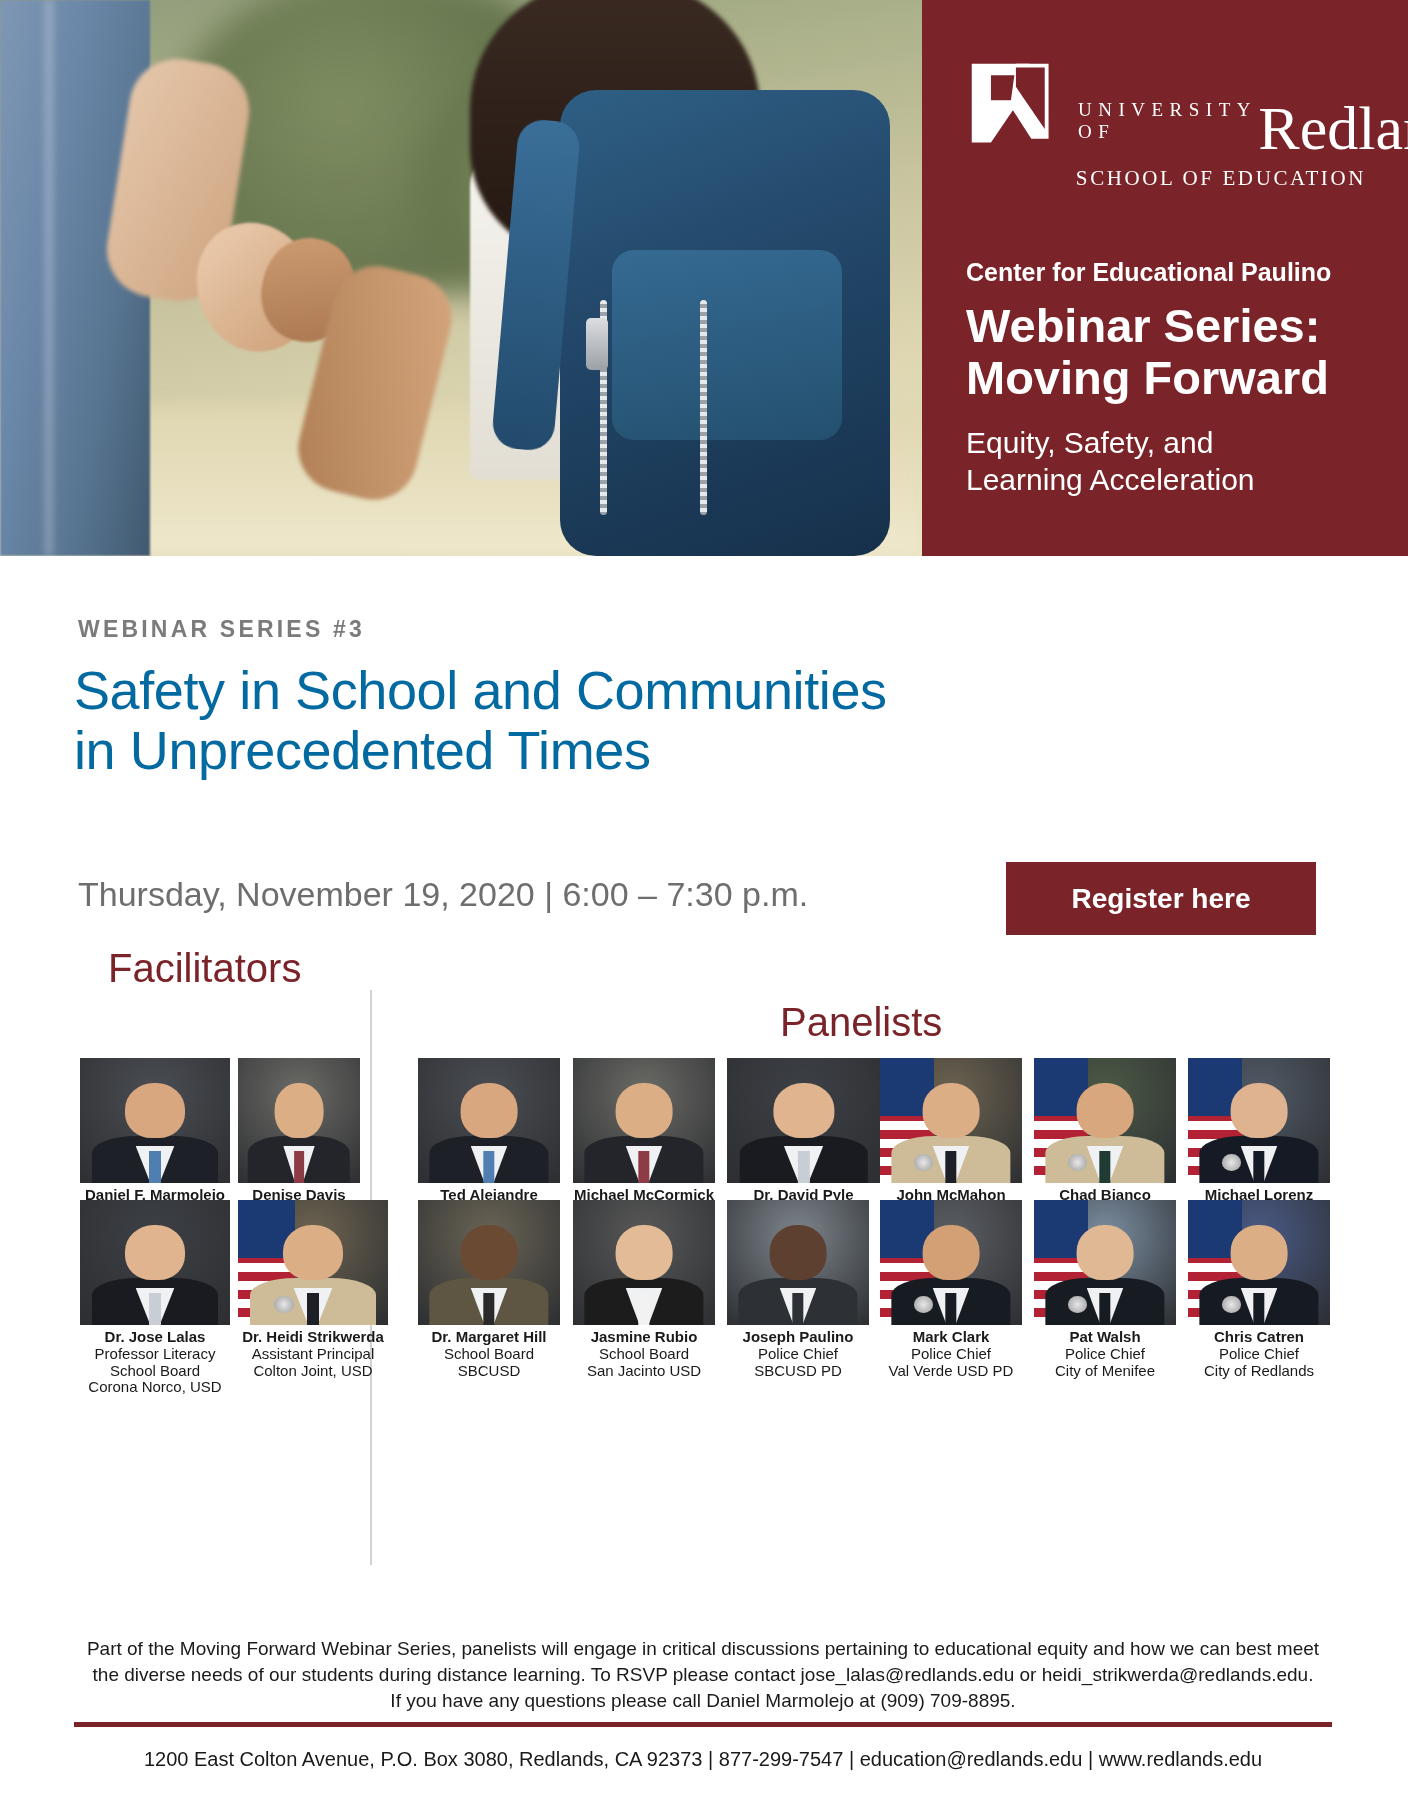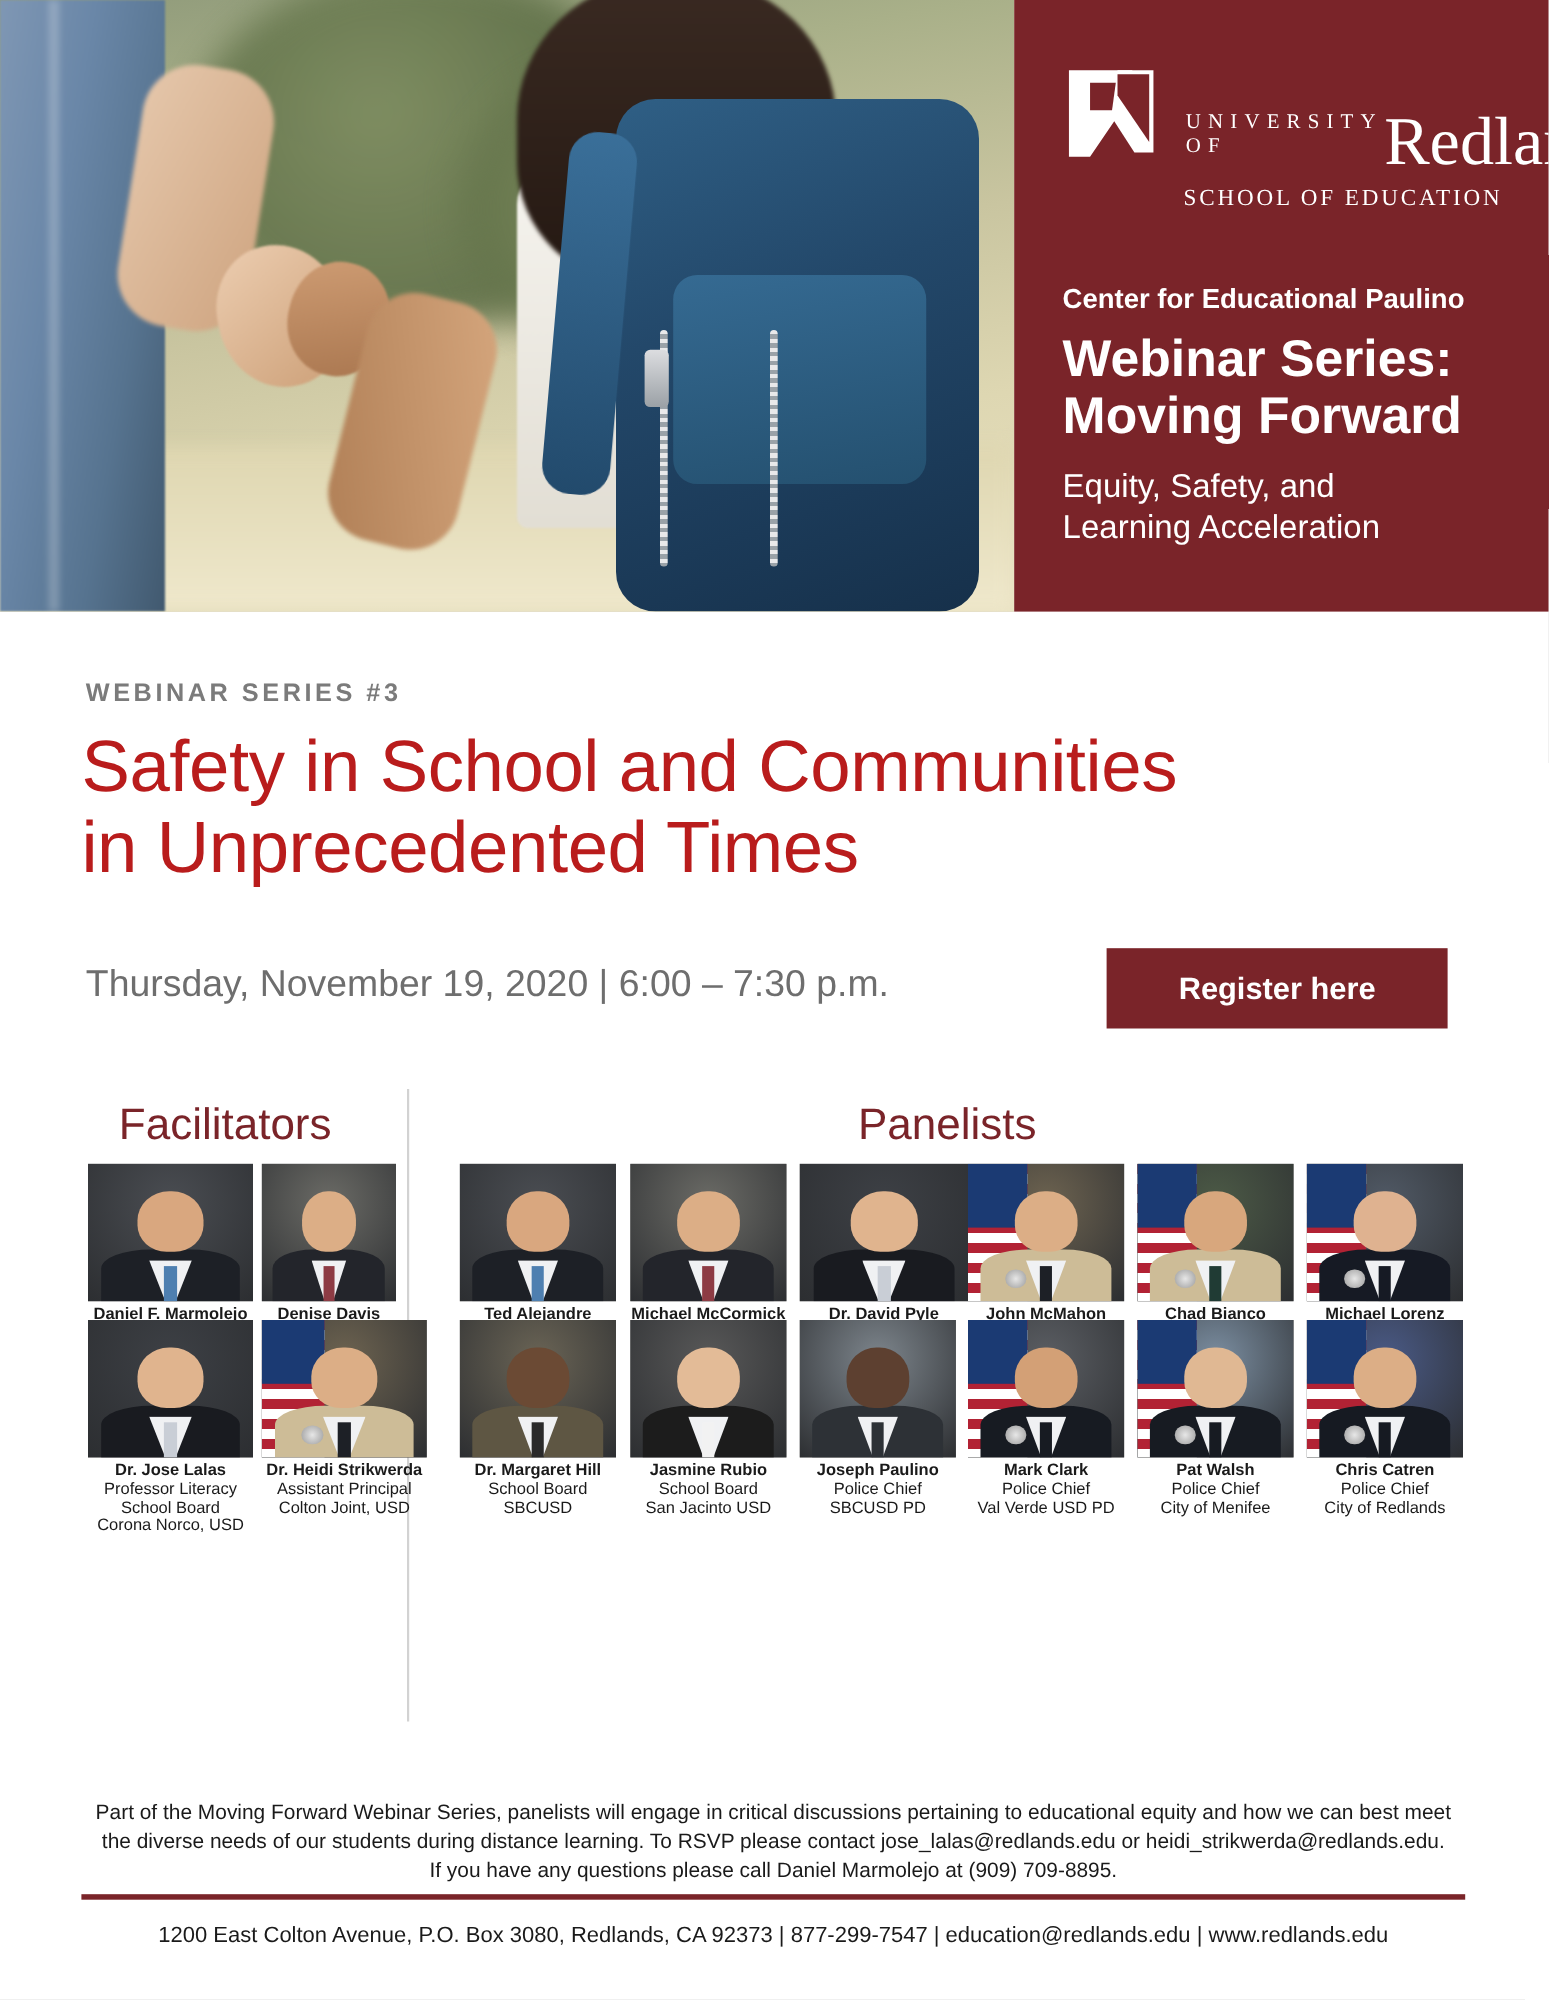--- a/index.html
+++ b/index.html
@@ -62,30 +62,30 @@
   .logo-name{font-family:"Liberation Serif",serif;color:#fff;font-size:62px;line-height:.95;margin-left:2px;}
   .logo-school{font-family:"Liberation Serif",serif;color:#fff;font-size:21px;letter-spacing:2.6px;
     text-align:right;margin-top:8px;}
   .kicker{position:absolute;left:44px;top:258px;width:430px;color:#fff;font-size:25px;font-weight:bold;}
   .bigtitle{position:absolute;left:44px;top:300px;width:440px;color:#fff;font-size:47px;font-weight:bold;
     line-height:1.1;}
   .subtitle{position:absolute;left:44px;top:425px;width:440px;color:#fff;font-size:30px;line-height:1.22;}
 
   
   .eyebrow{position:absolute;left:78px;top:616px;color:#7b7b7b;font-size:23px;letter-spacing:3.2px;font-weight:600;}
-  .headline{position:absolute;left:74px;top:660px;width:1230px;color:#b91c1c;font-size:66px;line-height:1.12;
+  .headline{position:absolute;left:74px;top:660px;width:1230px;color:#0369a1;font-size:54px;line-height:1.12;
     font-weight:normal;letter-spacing:-0.4px;}
   .dateline{position:absolute;left:78px;top:875px;color:#6e6e6e;font-size:34px;white-space:nowrap;}
   .register{position:absolute;left:1006px;top:862px;width:310px;height:73px;background:#7a2429;color:#fff;
     font-size:28px;font-weight:bold;display:flex;align-items:center;justify-content:center;cursor:pointer;}
 
   
   .divider{position:absolute;left:370px;top:990px;width:2px;height:575px;background:#d2d2d2;}
   .sec-title{position:absolute;color:#7a2429;font-size:40px;font-weight:normal;}
-  .sec-fac{left:108px;top:1000px;}
+  .sec-fac{left:108px;top:946px;}
   .sec-pan{left:780px;top:1000px;}
 
   .person{position:absolute;text-align:center;}
   .person .photo{width:100%;height:125px;border:0;overflow:hidden;position:relative;background:#5a5a5a;}
   .person .nm{font-size:15px;font-weight:bold;color:#1a1a1a;margin-top:4px;line-height:1.12;}
   .person .ti{font-size:15px;color:#1a1a1a;line-height:1.12;}
 
   
   .pz{position:absolute;inset:0;}
   .pz .bg{position:absolute;inset:0;}

